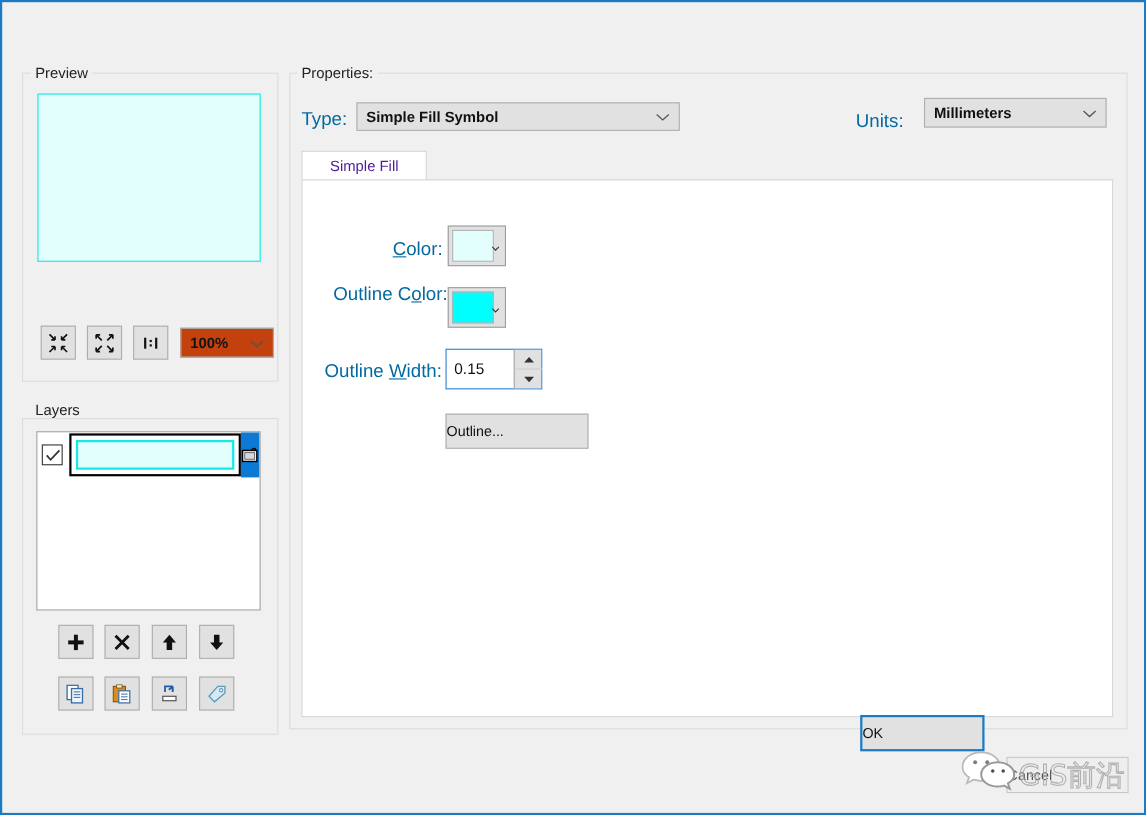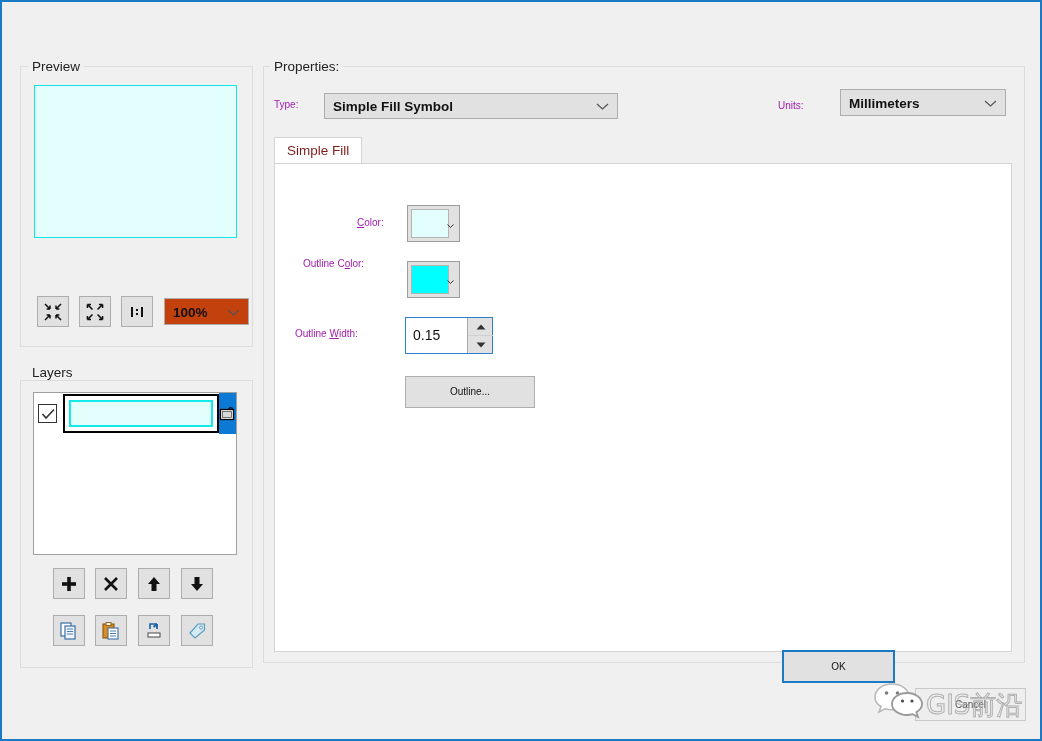--- a/index.html
+++ b/index.html
@@ -189,22 +189,22 @@
   #layer-paste  { left: 93px;  top: 613px; }
   #layer-swap   { left: 136px; top: 613px; }
   #layer-tag    { left: 179px; top: 613px; }
 
   
   #properties-group { left: 261px; top: 64px; width: 762px; height: 597px; }
   #properties-label { left: 268px; top: 57px; }
 
   .field-label {
     position: absolute;
-    font-size: 10px;
-    color: #a21caf;
+    font-size: 17px;
+    color: #0369a1;
     white-space: nowrap;
   }
   #type-label { left: 272px; top: 97px; }
   #type-combo { left: 322px; top: 91px; width: 294px; height: 26px; background:#e1e1e1; }
   #units-label { left: 776px; top: 98px; }
   #units-combo { left: 838px; top: 87px; width: 166px; height: 27px; background:#e1e1e1; }
 
   
   .tabstrip {
     position: absolute;
@@ -212,24 +212,24 @@
     width: 738px; height: 27px;
   }
   .tab-active {
     position: absolute;
     left: 0px; top: 0px;
     height: 27px;
     box-sizing: border-box;
     background: #ffffff;
     border: 1px solid #d4d4d4;
     border-bottom: none;
-    padding: 0 12px;
+    padding: 0 25px;
     line-height: 26px;
     font-size: 13.5px;
-    color: #7f1d1d;
+    color: #4c1d95;
     cursor: pointer;
   }
   .tab-rest-line {
     position: absolute;
     left: 0px; top: 26px;
     width: 738px;
     height: 1px;
     background: #d4d4d4;
   }
   .tab-panel {
@@ -295,23 +295,22 @@
   .spin-down { top: 18px; }
   .spin-up svg, .spin-down svg {
     position: absolute; left: 50%; top: 50%; transform: translate(-50%,-50%);
   }
 
   .push-btn {
     position: absolute;
     box-sizing: border-box;
     background: #e1e1e1;
     border: 1px solid #adadad;
-    font-size: 10px;
+    font-size: 13px;
     color: #111;
-    text-align: center;
     cursor: pointer;
   }
   #outline-btn {
     left: 402px; top: 373px;
     width: 130px; height: 32px;
     line-height: 30px;
   }
 
   
   #ok-btn {

